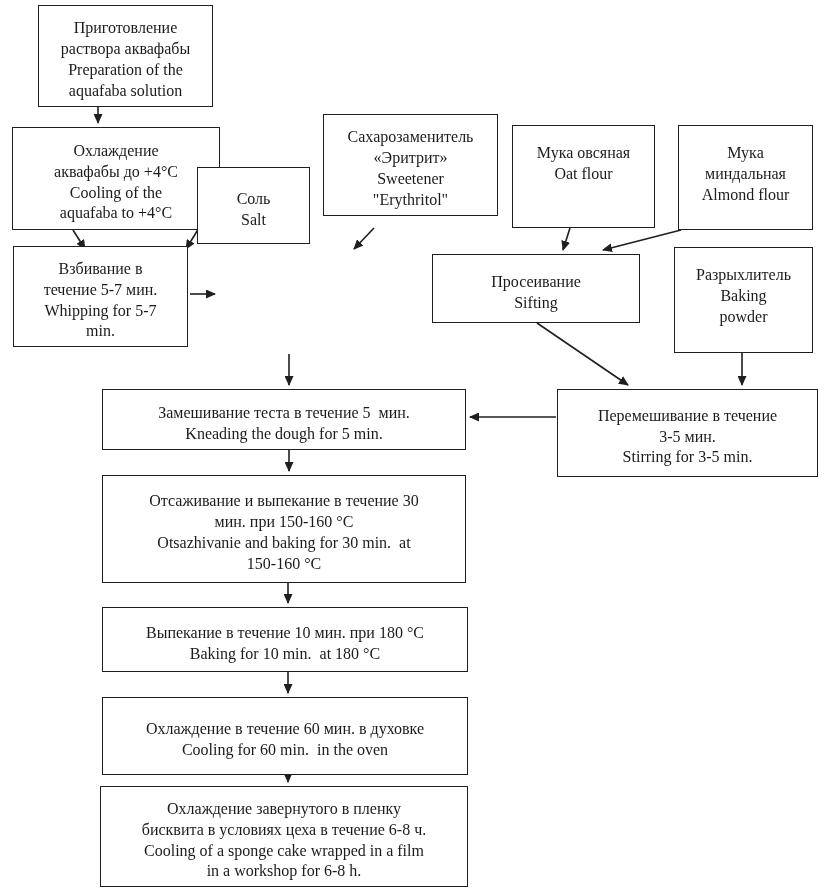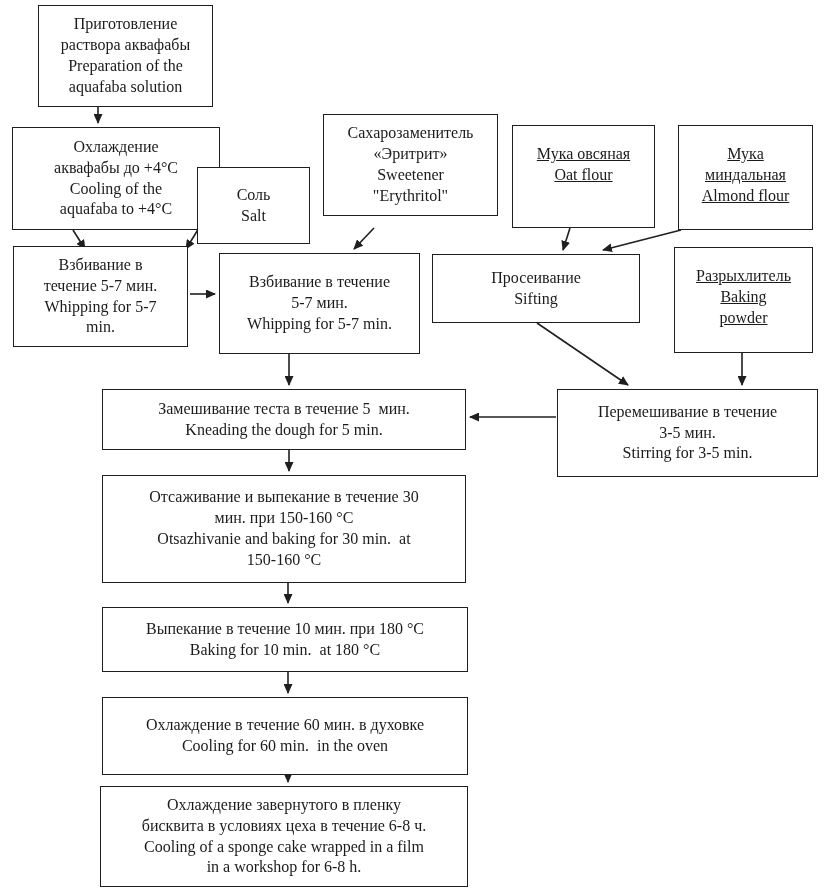--- a/index.html
+++ b/index.html
@@ -16,22 +16,22 @@
     box-sizing:border-box;
     border:1.6px solid #1f1f1f;
     background:#ffffff;
     display:flex;
     justify-content:center;
     text-align:center;
     font-size:16px;
     line-height:1.3;
   }
   .node.center{align-items:center;}
-  .node.top{align-items:flex-start;padding-top:18px;text-decoration:underline;}
-  .node .txt{white-space:pre-wrap;width:100%;padding:0 3px;}
+  .node.top{align-items:flex-start;padding-top:9px;}
+  .node .txt{white-space:pre-wrap;width:100%;padding:0 3px;margin-top:8px;}
   svg.arrows{
     position:absolute;left:0;top:0;
     pointer-events:none;
   }
   svg.arrows line{stroke:#1f1f1f;stroke-width:1.6;}
 </style>
 </head>
 <body>
 
 <div class="canvas">
@@ -96,25 +96,20 @@
 Almond flour</span>
   </div>
 
   <div class="node center" style="left:13px;top:246px;width:175px;height:101px">
     <span class="txt">Взбивание в
 течение 5-7 мин.
 Whipping for 5-7
 min.</span>
   </div>
 
-  <div class="node center" style="left:219px;top:253px;width:201px;height:101px">
-    <span class="txt">Взбивание в течение
-5-7 мин.
-Whipping for 5-7 min.</span>
-  </div>
 
   <div class="node center" style="left:432px;top:254px;width:208px;height:69px">
     <span class="txt">Просеивание
 Sifting</span>
   </div>
 
   <div class="node top" style="left:674px;top:247px;width:139px;height:106px">
     <span class="txt">Разрыхлитель
 Baking
 powder</span>

